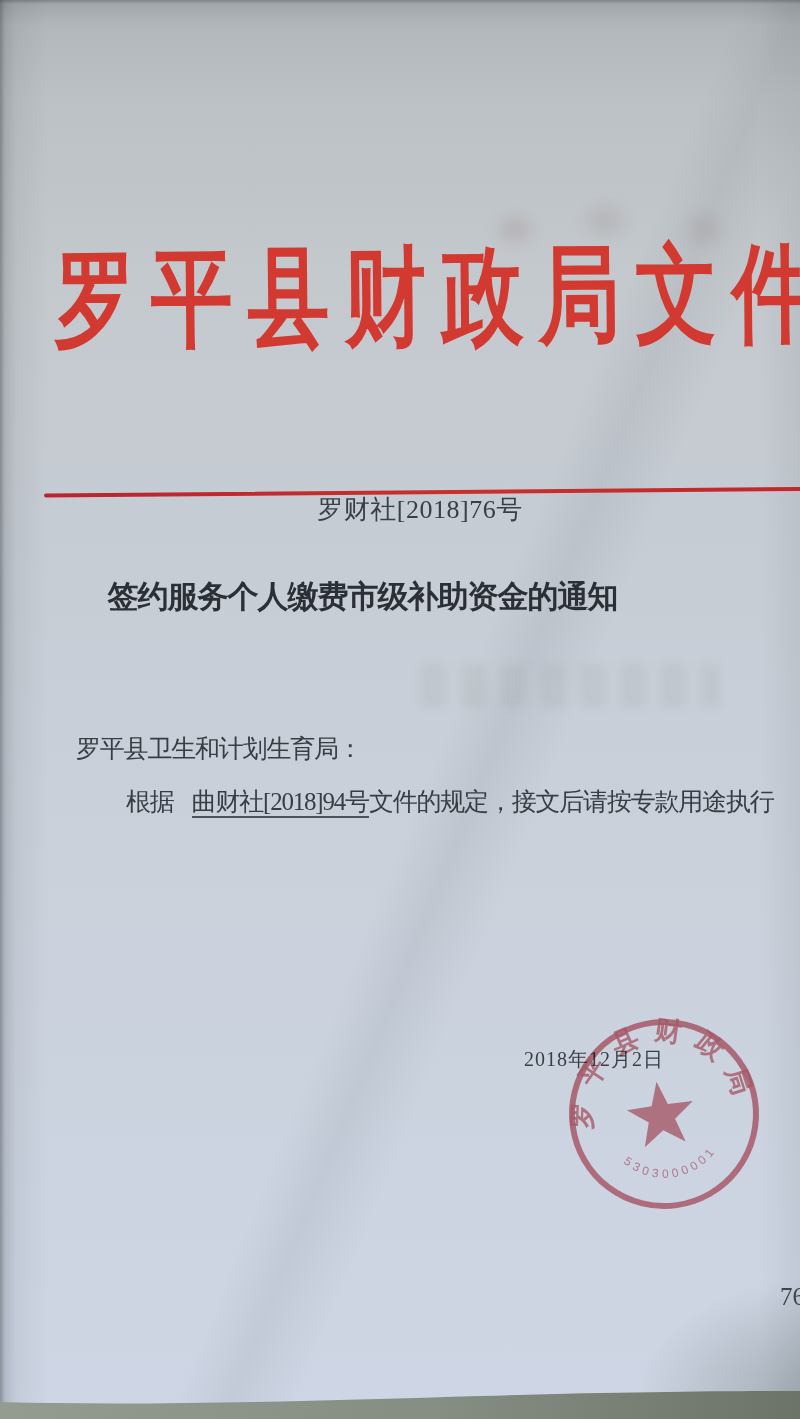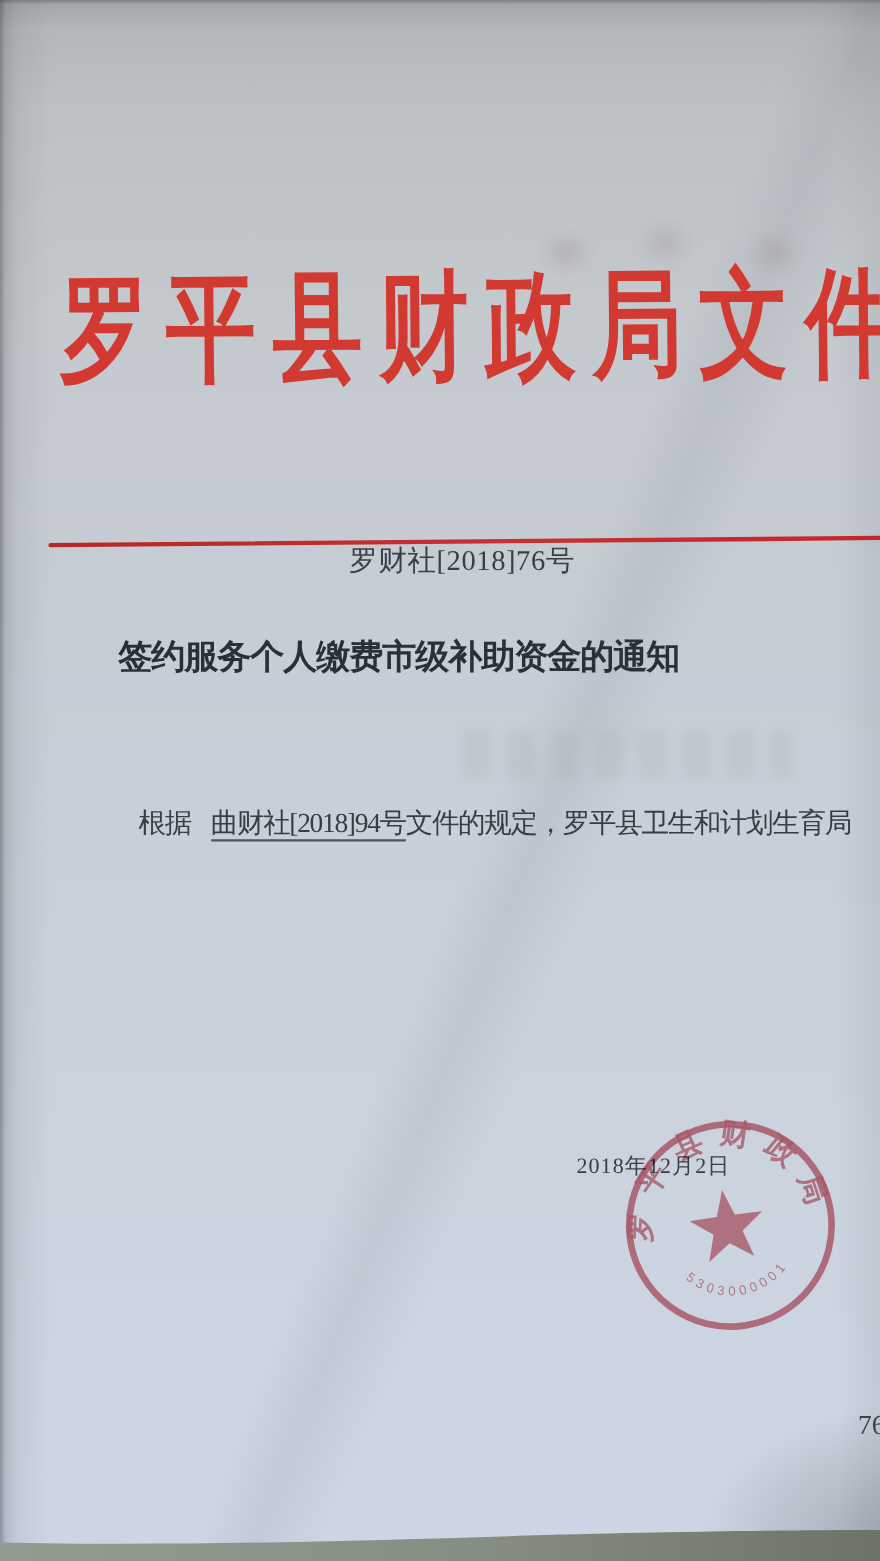--- a/index.html
+++ b/index.html
@@ -99,21 +99,22 @@
 
   <div class="doc-number">罗财社[2018]76号</div>
 
   <div class="red-line"></div>
 
   <div class="doc-title">
     <div>签约服务个人缴费市级补助资金的通知</div>
   </div>
 
   <div class="body-block">
-    <div class="bl indent"><span>根据</span><span class="u">曲财社[2018]94号</span><span>文件的规定，罗平县卫生和计划生育局</span></div>
+    <div class="bl">罗平县卫生和计划生育局：</div>
+    <div class="bl indent"><span>根据</span><span class="u">曲财社[2018]94号</span><span>文件的规定，接文后请按专款用途执行</span></div>
   </div>
 
   <div class="date-line">2018年12月2日</div>
 
   <svg class="seal" viewBox="0 0 200 200">
     <defs>
       <path id="sealArcTop" d="M 32,122 A 72,72 0 1 1 168,122" fill="none"></path>
       <path id="sealArcBottom" d="M 38,112 A 63,63 0 0 0 162,112" fill="none"></path>
     </defs>
     <circle cx="100" cy="100" r="92" fill="none" stroke="#c8505e" stroke-width="6" stroke-opacity=".85"></circle>

